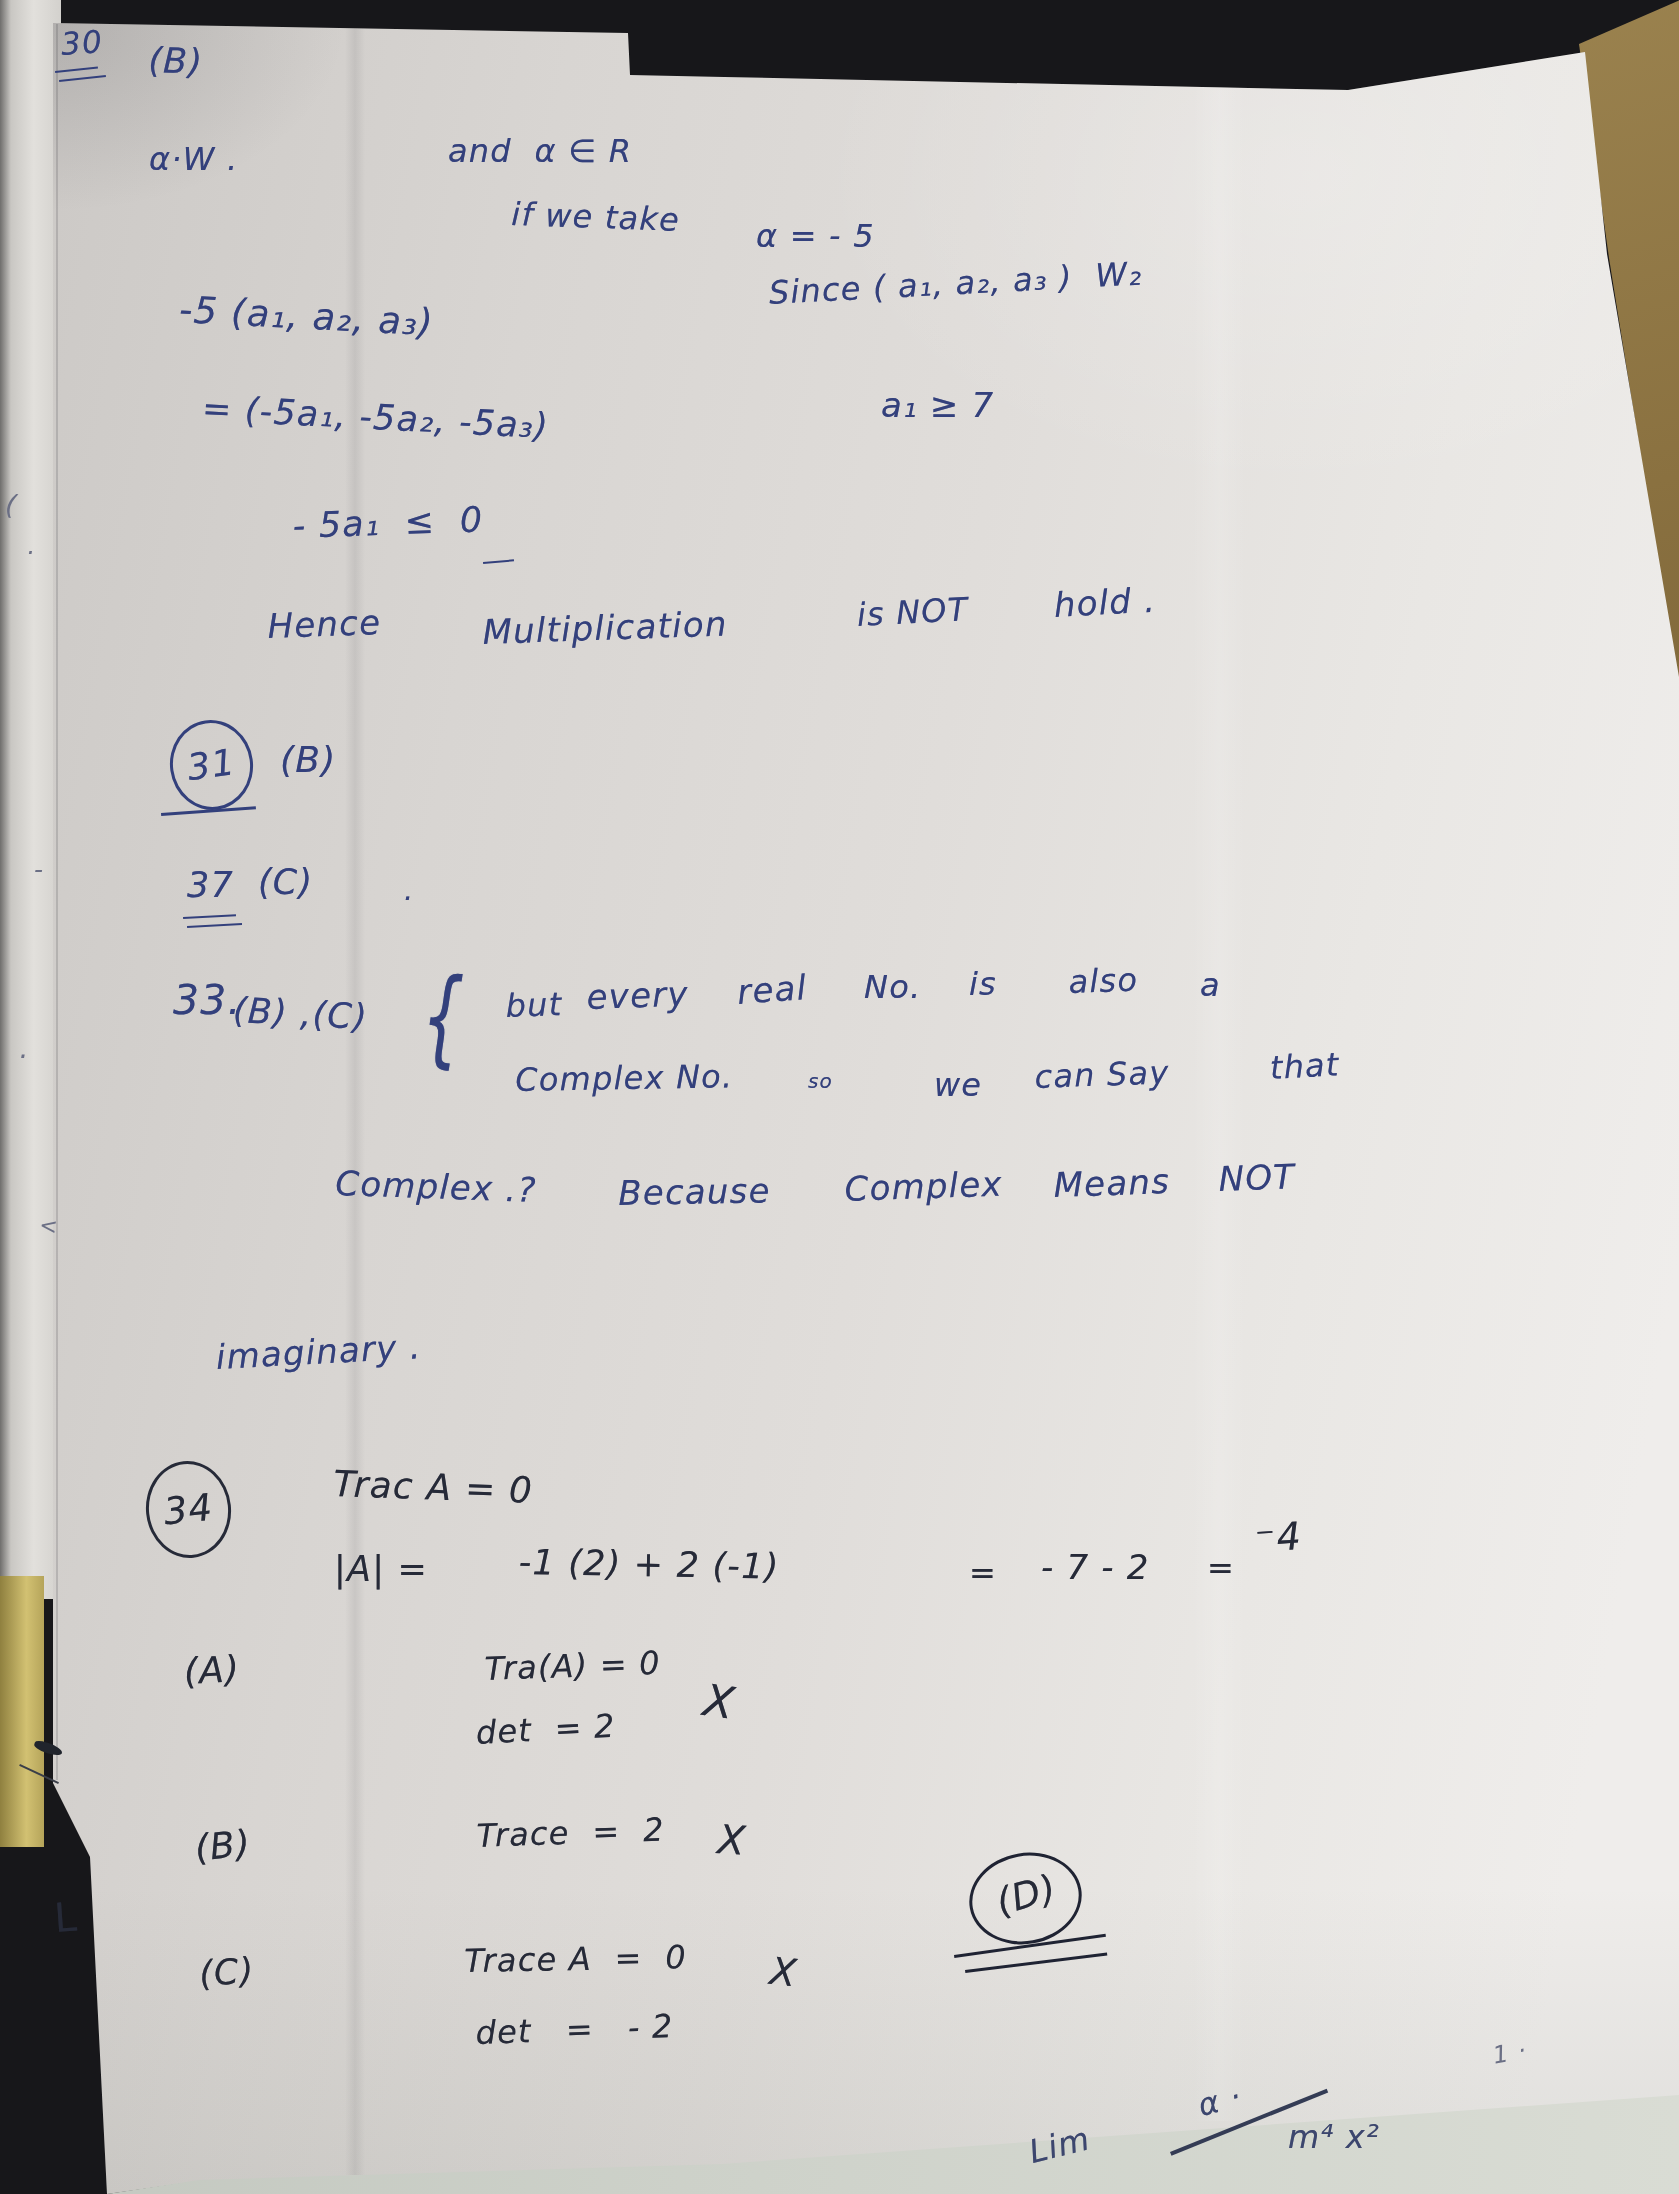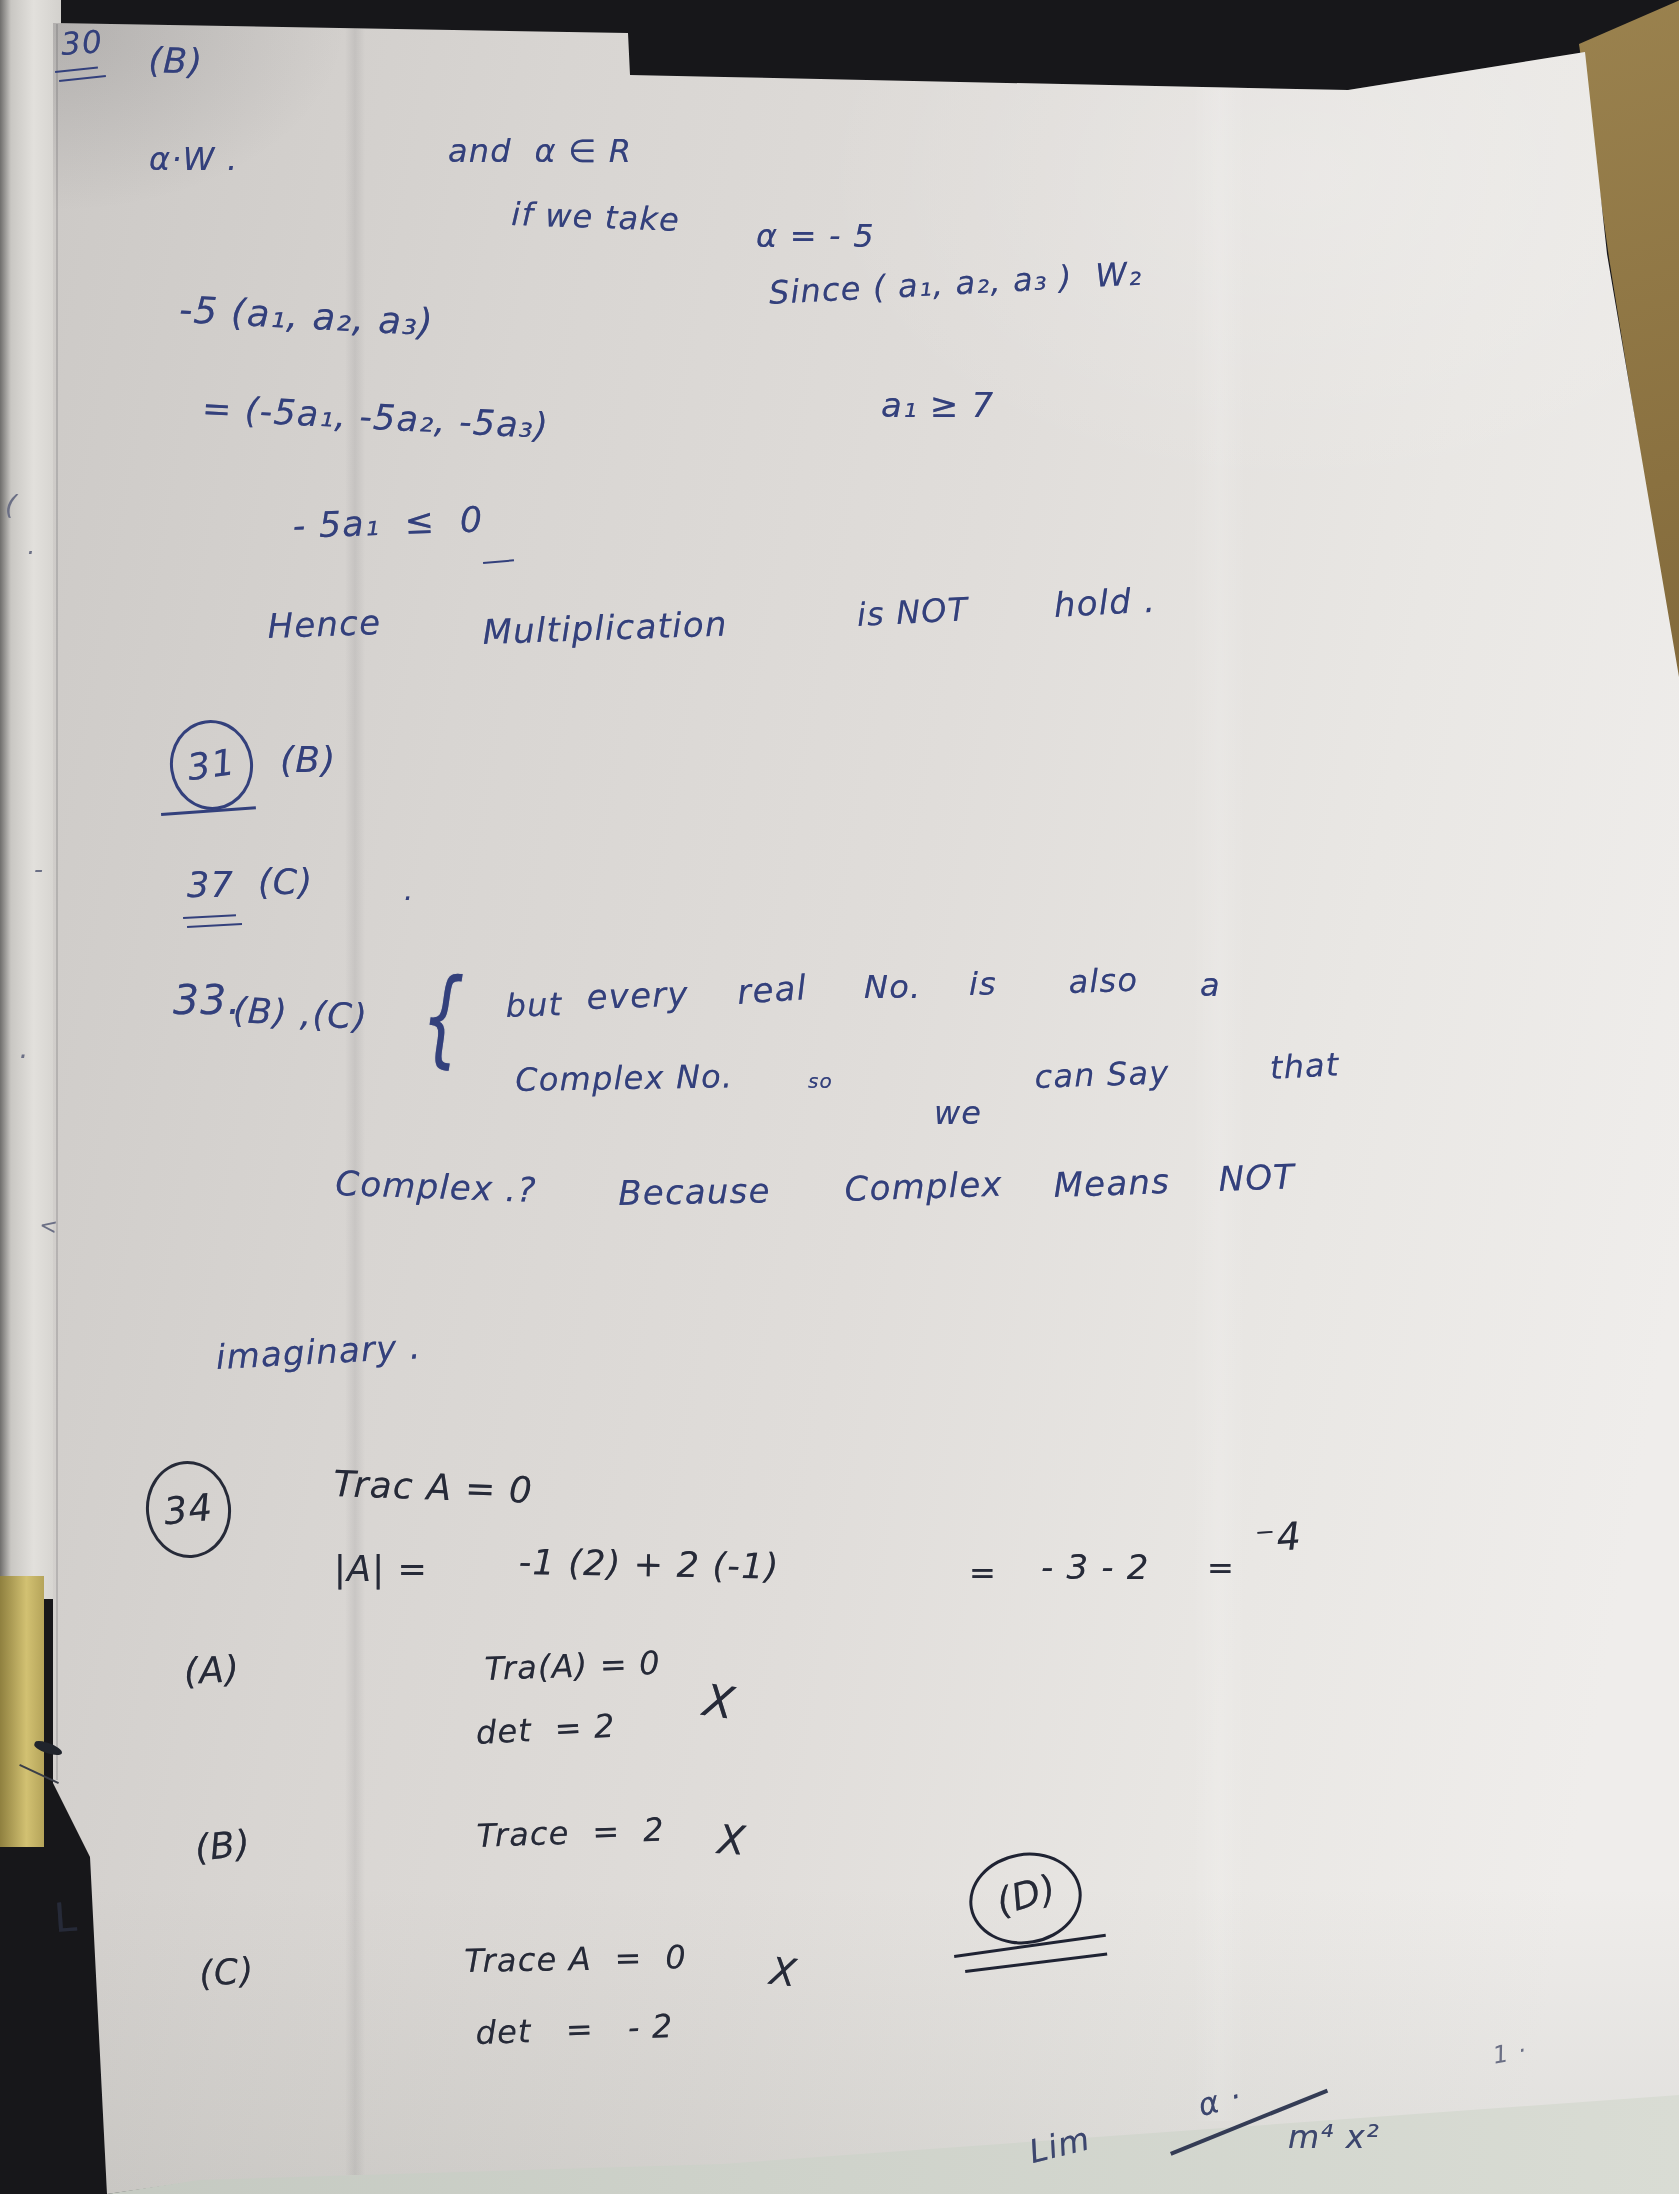--- a/index.html
+++ b/index.html
@@ -100,41 +100,41 @@
   <div class="hl ink-b" style="left:505px;top:990px;font-size:32px;transform:rotate(-2deg);">but</div>
   <div class="hl ink-b" style="left:586px;top:980px;font-size:34px;transform:rotate(-2deg);">every</div>
   <div class="hl ink-b" style="left:736px;top:975px;font-size:34px;transform:rotate(-4deg);">real</div>
   <div class="hl ink-b" style="left:864px;top:971px;font-size:32px;">No.</div>
   <div class="hl ink-b" style="left:969px;top:968px;font-size:32px;">is</div>
   <div class="hl ink-b" style="left:1068px;top:966px;font-size:32px;transform:rotate(-2deg);">also</div>
   <div class="hl ink-b" style="left:1200px;top:969px;font-size:32px;">a</div>
 
   <div class="hl ink-b" style="left:515px;top:1064px;font-size:32px;transform:rotate(-1deg);">Complex No.</div>
   <div class="hl ink-b" style="left:808px;top:1071px;font-size:20px;">so</div>
-  <div class="hl ink-b" style="left:934px;top:1069px;font-size:32px;margin-top:28px;">we</div>
+  <div class="hl ink-b" style="left:934px;top:1069px;font-size:32px;">we</div>
   <div class="hl ink-b" style="left:1034px;top:1061px;font-size:32px;transform:rotate(-2deg);">can Say</div>
   <div class="hl ink-b" style="left:1269px;top:1052px;font-size:32px;transform:rotate(-3deg);">that</div>
 
   <div class="hl ink-b" style="left:336px;top:1166px;font-size:34px;transform:rotate(2deg);">Complex .?</div>
   <div class="hl ink-b" style="left:618px;top:1176px;font-size:34px;transform:rotate(-1deg);">Because</div>
   <div class="hl ink-b" style="left:844px;top:1172px;font-size:34px;transform:rotate(-2deg);">Complex</div>
   <div class="hl ink-b" style="left:1053px;top:1168px;font-size:34px;transform:rotate(-2deg);">Means</div>
   <div class="hl ink-b" style="left:1218px;top:1162px;font-size:34px;transform:rotate(-2deg);">NOT</div>
 
   <div class="hl ink-b" style="left:215px;top:1340px;font-size:34px;transform:rotate(-3deg);">imaginary .</div>
 
   <div class="circ" style="left:146px;top:1461px;width:79px;height:91px;border:3.6px solid #262a38;transform:rotate(-6deg);">
     <span class="hl ink-d" style="position:static;font-size:37px;">34</span>
   </div>
   <div class="hl ink-d" style="left:334px;top:1466px;font-size:36px;transform:rotate(2deg);">Trac A = 0</div>
 
   <div class="hl ink-d" style="left:334px;top:1552px;font-size:35px;">|A| =</div>
   <div class="hl ink-d" style="left:519px;top:1545px;font-size:35px;transform:rotate(1deg);">-1 (2) + 2 (-1)</div>
   <div class="hl ink-d" style="left:969px;top:1557px;font-size:32px;">=</div>
-  <div class="hl ink-d" style="left:1041px;top:1550px;font-size:34px;">- 3 - 2</div>
+  <div class="hl ink-d" style="left:1041px;top:1550px;font-size:34px;">- 7 - 2</div>
   <div class="hl ink-d" style="left:1207px;top:1552px;font-size:32px;">=</div>
   <div class="hl ink-d" style="left:1254px;top:1520px;font-size:38px;transform:rotate(-4deg);">⁻4</div>
 
   <div class="hl ink-d" style="left:183px;top:1654px;font-size:36px;transform:rotate(-3deg);">(A)</div>
   <div class="hl ink-d" style="left:484px;top:1653px;font-size:32px;transform:rotate(-2deg);">Tra(A) = 0</div>
   <div class="hl ink-d" style="left:475px;top:1717px;font-size:32px;transform:rotate(-3deg);">det  = 2</div>
   <div class="hl ink-d" style="left:707px;top:1678px;font-size:44px;transform:rotate(8deg);">X</div>
 
   <div class="hl ink-d" style="left:193px;top:1831px;font-size:36px;transform:rotate(-6deg);">(B)</div>
   <div class="hl ink-d" style="left:476px;top:1820px;font-size:32px;transform:rotate(-2deg);">Trace  =  2</div>

